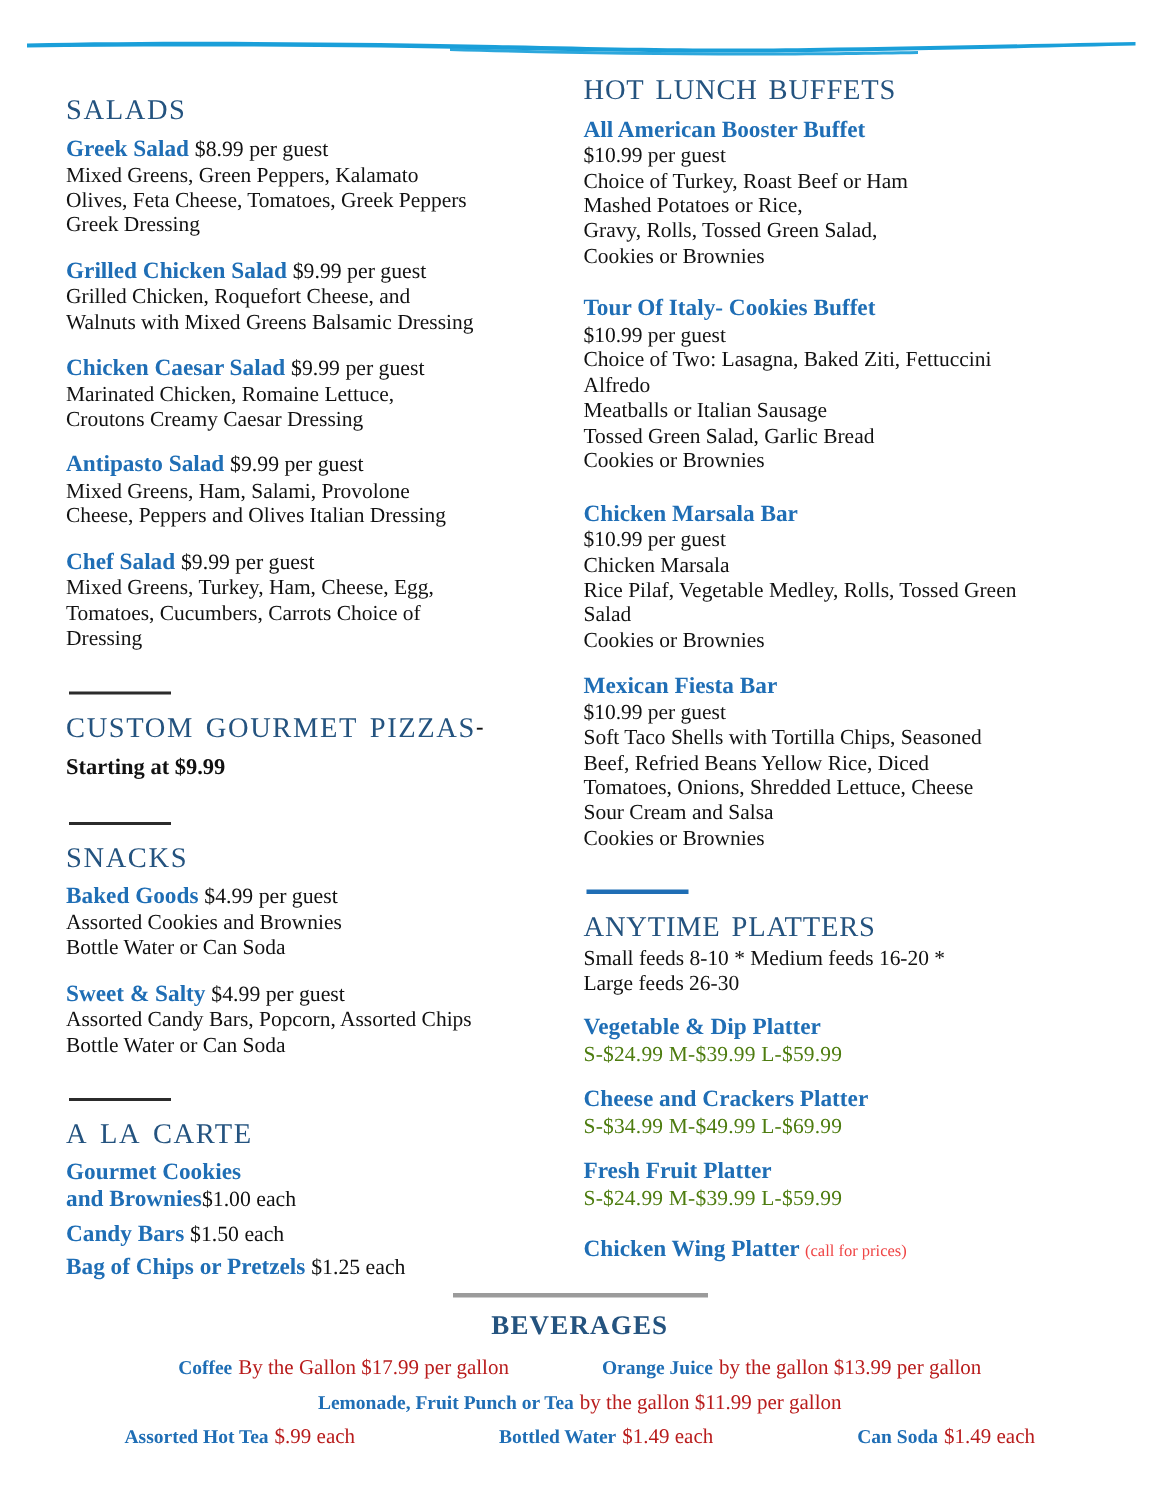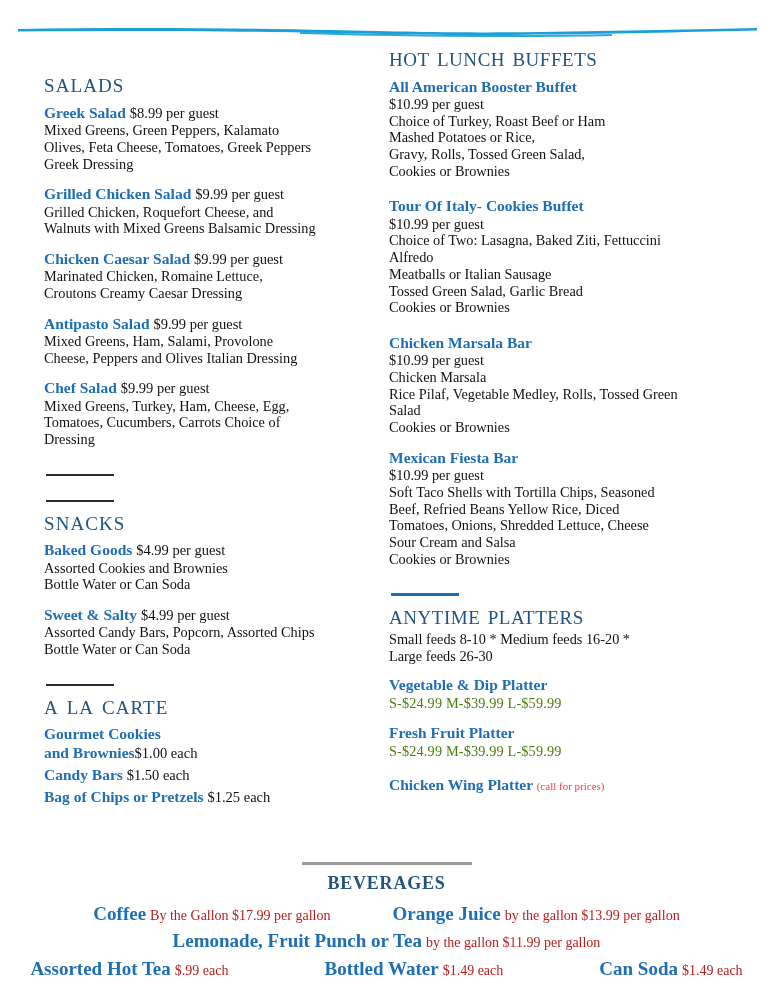--- a/index.html
+++ b/index.html
@@ -159,21 +159,21 @@
     justify-content: center;
     align-items: baseline;
     line-height: 1.45;
   }
   .bev-row.two  { gap: 62px; }
   .bev-row.three { gap: 96px; }
   .bev-item { white-space: nowrap; }
   .bev-name {
     color: #1f6eb5;
     font-weight: bold;
-    font-size: 19px;
+    font-size: 13px;
   }
   .bev-desc {
     color: #b91c1c;
     font-size: 14px;
   }
 </style>
 </head>
 <body>
 
 <div class="banner-wrap">
@@ -236,20 +236,21 @@
           <div class="item-desc">Mixed Greens, Turkey, Ham, Cheese, Egg,
 Tomatoes, Cucumbers, Carrots Choice of
 Dressing</div>
         </div>
       </div>
 
       <div class="gap-lg"></div>
 
       <div>
         <div class="rule"></div>
+        <h2 class="section-head"><span>Custom Gourmet Pizzas</span><span class="head-suffix">- Starting at $9.99</span></h2>
       </div>
 
       <div class="gap-md"></div>
 
       <div>
         <div class="rule"></div>
         <h2 class="section-head">Snacks</h2>
 
         <div class="item">
           <div class="item-title">
@@ -342,20 +343,24 @@
         <div class="rule blue"></div>
         <h2 class="section-head tight" style="margin-bottom:1px;">Anytime Platters</h2>
         <div class="platter-note">Small feeds 8-10 * Medium feeds 16-20 *
 Large feeds 26-30</div>
 
         <div class="platter">
           <div class="platter-name">Vegetable &amp; Dip Platter</div>
           <div class="platter-prices">S-$24.99   M-$39.99   L-$59.99</div>
         </div>
 
+        <div class="platter">
+          <div class="platter-name">Cheese and Crackers Platter</div>
+          <div class="platter-prices">S-$34.99   M-$49.99   L-$69.99</div>
+        </div>
 
         <div class="platter">
           <div class="platter-name">Fresh Fruit Platter</div>
           <div class="platter-prices">S-$24.99   M-$39.99   L-$59.99</div>
         </div>
 
         <div class="platter" style="margin-top:16px;">
           <div class="platter-name">
             <span>Chicken Wing Platter</span>
             <span class="platter-note-inline">(call for prices)</span>

